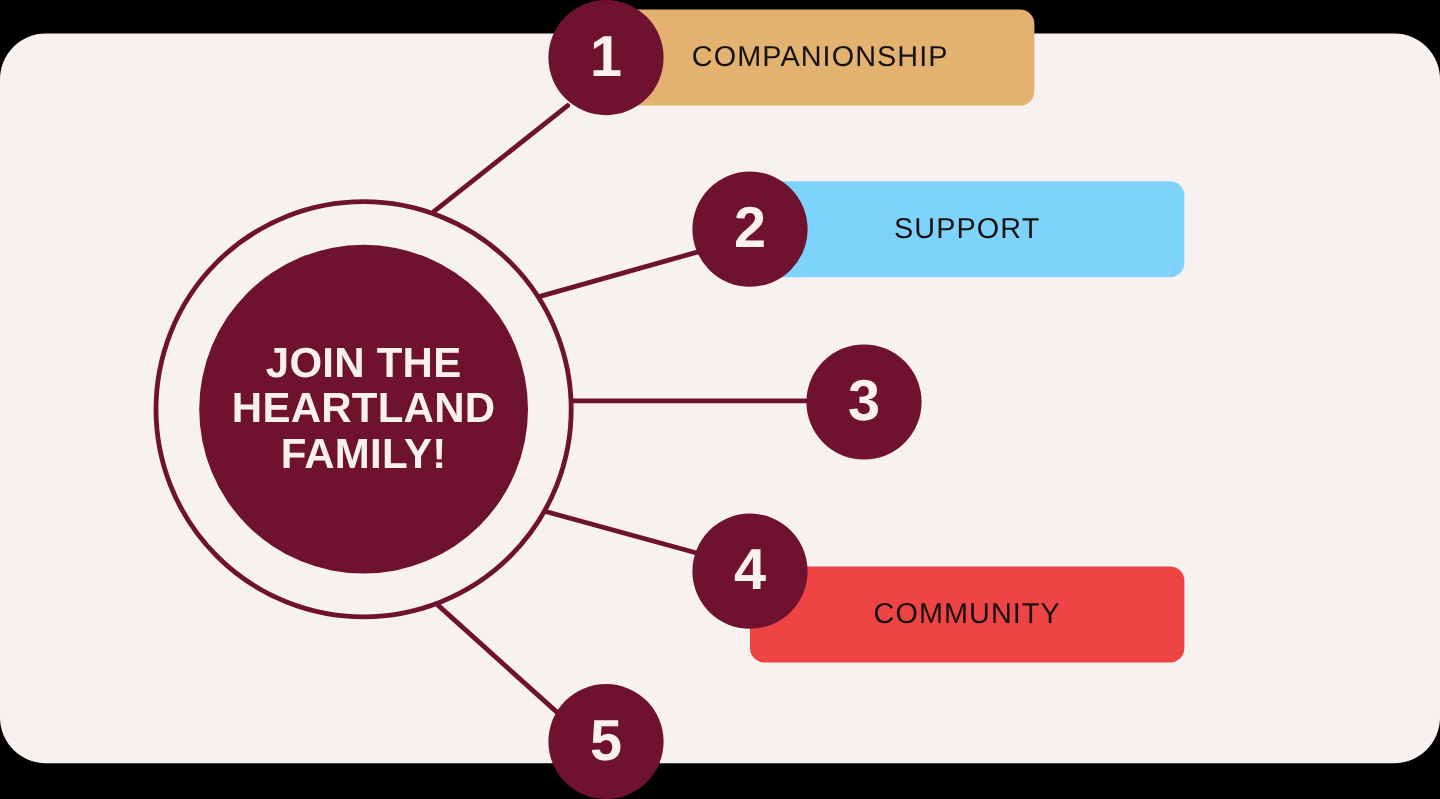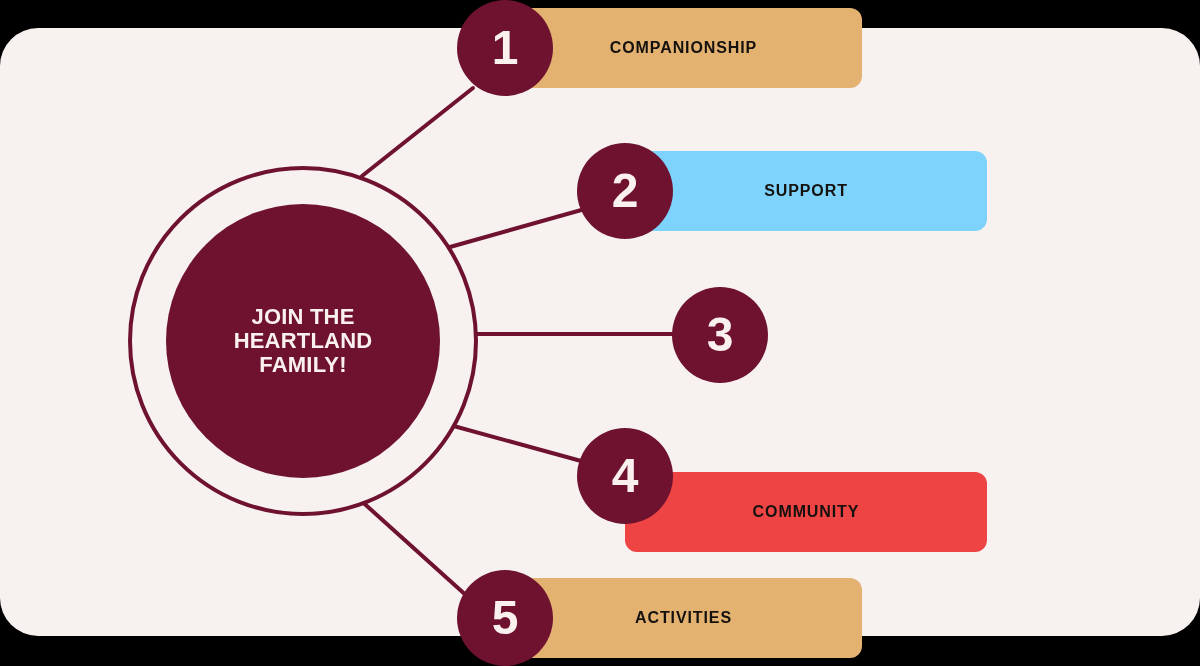--- a/index.html
+++ b/index.html
@@ -74,21 +74,21 @@
     left: 0;
     top: 0;
     width: 274px;
     height: 274px;
     display: flex;
     flex-direction: column;
     align-items: center;
     justify-content: center;
     color: #FAF1EE;
     font-weight: 800;
-    font-size: 22px;
+    font-size: 35px;
     line-height: 1.08;
     letter-spacing: 0.2px;
     text-align: center;
     white-space: pre-line;
     text-transform: uppercase;
   }
 
   
   .row {
     position: absolute;
@@ -98,22 +98,22 @@
     position: absolute;
     top: 8px;
     height: 80px;
     border-radius: 12px;
     display: flex;
     align-items: center;
     justify-content: center;
     box-sizing: border-box;
   }
   .bar-label {
-    font-weight: 700;
-    font-size: 16px;
+    font-weight: 400;
+    font-size: 24px;
     letter-spacing: 0.9px;
     text-transform: uppercase;
     white-space: nowrap;
   }
   .badge {
     position: absolute;
     left: 0;
     top: 0;
     width: 96px;
     height: 96px;
@@ -199,21 +199,18 @@
   <div class="row" id="row-4">
     <div class="bar" style="background:#ef4444;margin-top:36px;">
       <span class="bar-label" style="color:#15110E;">COMMUNITY</span>
     </div>
     <div class="badge">
       <span class="badge-num">4</span>
     </div>
   </div>
 
   <div class="row" id="row-5">
-    <div class="bar" style="background:#E3B271;">
-      <span class="bar-label" style="color:#15110E;">ACTIVITIES</span>
-    </div>
     <div class="badge">
       <span class="badge-num">5</span>
     </div>
   </div>
 
 </div>
 
 </body></html>

